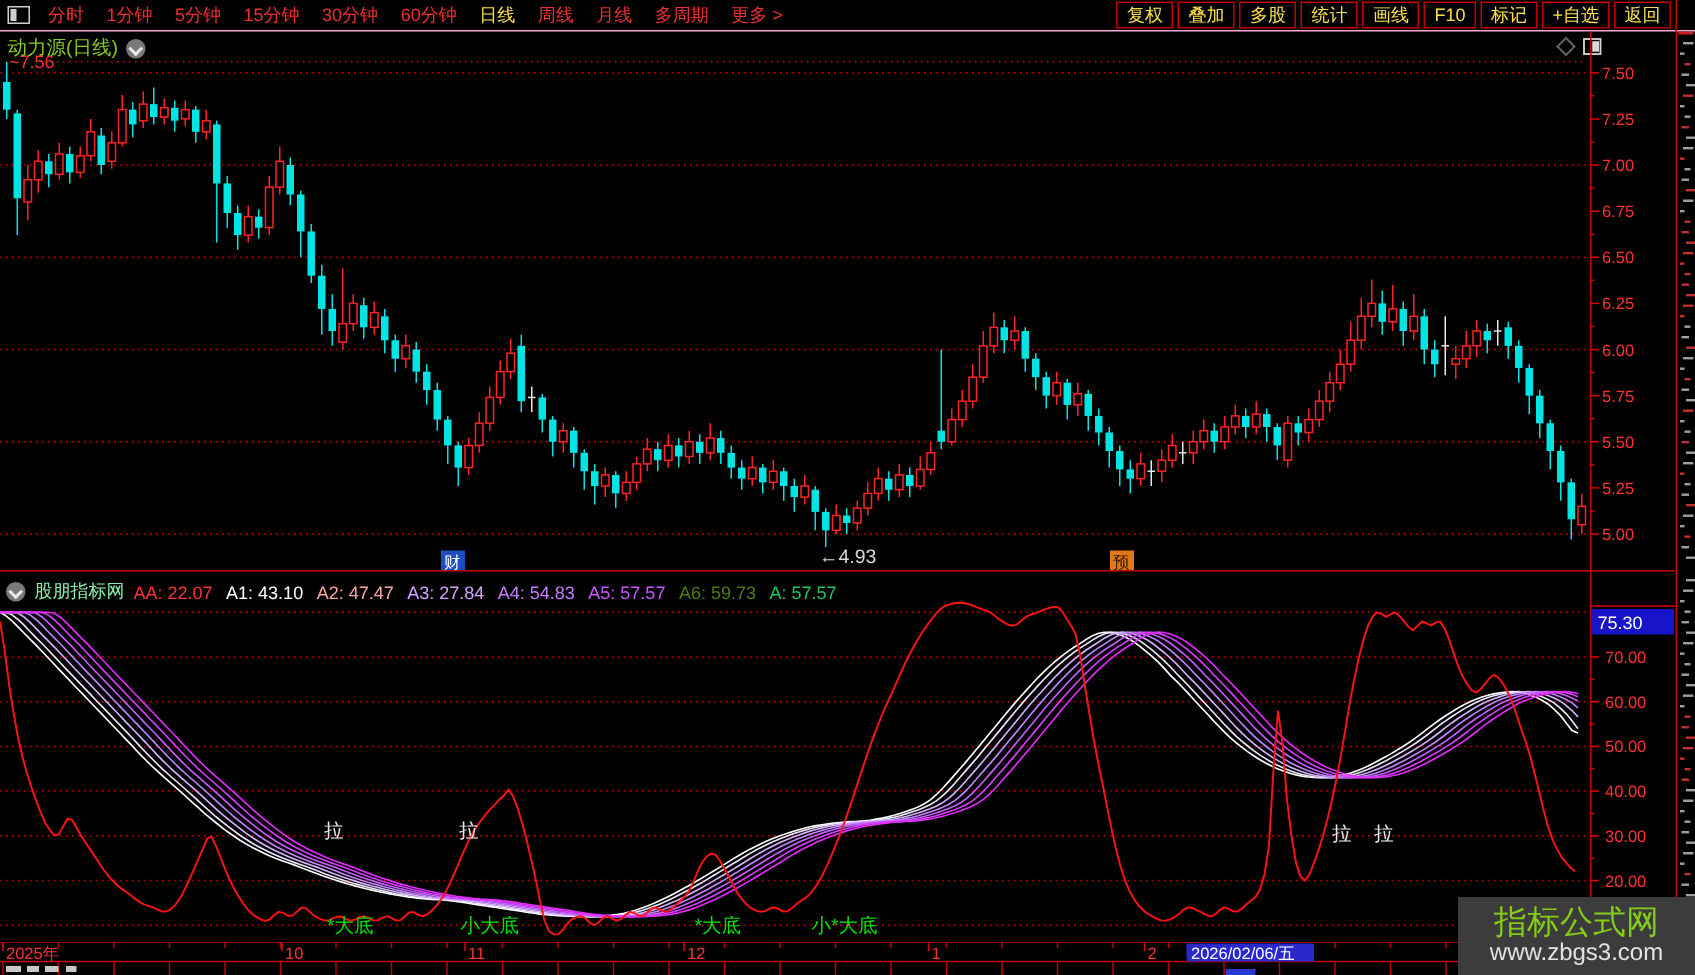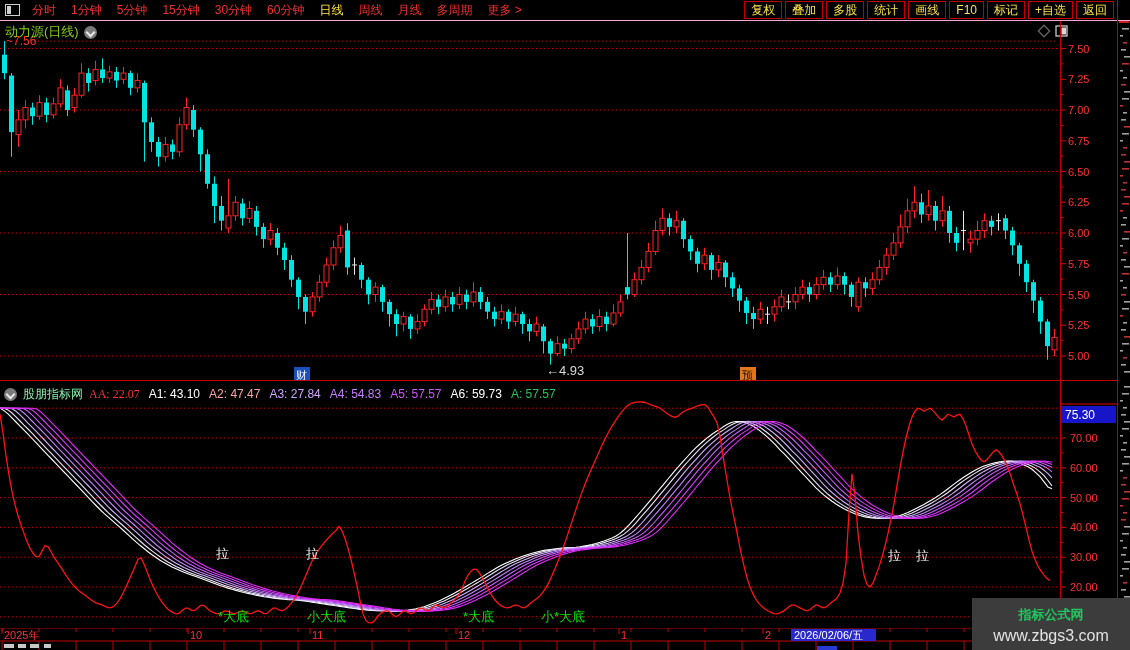--- a/index.html
+++ b/index.html
@@ -22,21 +22,21 @@
   .ind-header{position:absolute;left:4px;top:386px;display:flex;align-items:center;gap:6px;font-size:12px;}
   .ind-name{color:#86efac;}
   .ind-vals{display:flex;gap:9px;white-space:nowrap;}
   .ind-val{font-size:12px;}
   .vline{position:absolute;width:1px;background:#c00000;}
   .hline{position:absolute;height:1px;background:#c00000;}
   svg{position:absolute;left:0;}
   svg text{font-family:"Liberation Sans","DejaVu Sans",sans-serif;}
   .watermark{position:absolute;left:972px;top:598px;width:158px;height:52px;background:#3c3c3c;
              z-index:40;display:flex;flex-direction:column;align-items:center;justify-content:center;}
-  .wm1{color:#22c55e;font-weight:bold;font-size:13px;line-height:22px;}
+  .wm1{color:#84cc16;font-weight:normal;font-size:22px;line-height:22px;}
   .wm2{color:#e2e2e2;font-size:16px;line-height:19px;}
 </style>
 </head>
 <body>
 
 <div id="app">
 
   <div class="topbar">
     <span class="tb-icon"></span>
     <div class="menu" id="left-menu">
@@ -848,27 +848,27 @@
 
   <div class="chart-title">
     <span>动力源(日线)</span>
     <span class="chev-circle"></span>
   </div>
 
   <div class="ind-header">
     <span class="chev-circle"></span>
     <span class="ind-name">股朋指标网</span>
     <div class="ind-vals" id="ind-vals">
-        <span class="ind-val" style="color: rgb(255, 50, 50); font-family: Liberation Serif, serif;">AA: 22.07</span>
+        <span class="ind-val" style="color: rgb(255, 50, 50);">AA: 22.07</span>
         <span class="ind-val" style="color: rgb(255, 255, 255);">A1: 43.10</span>
         <span class="ind-val" style="color: #fca5a5;">A2: 47.47</span>
         <span class="ind-val" style="color: rgb(208, 164, 255);">A3: 27.84</span>
         <span class="ind-val" style="color: rgb(198, 124, 255);">A4: 54.83</span>
         <span class="ind-val" style="color: rgb(204, 88, 255);">A5: 57.57</span>
-        <span class="ind-val" style="color: #ffffff;">A6: 59.73</span>
+        <span class="ind-val" style="color: #4d7c0f;">A6: 59.73</span>
         <span class="ind-val" style="color: #22c55e; text-align: center;">A: 57.57</span>
       </div>
   </div>
 
   <svg id="ind-svg" style="top:381px" width="1130" height="247" viewBox="0 381 1130 247">
       <line x1="0" y1="408.20000000000005" x2="1058" y2="408.20000000000005" stroke="#cc0000" stroke-width="1" stroke-dasharray="1,3"></line>
       <line x1="0" y1="438" x2="1058" y2="438" stroke="#cc0000" stroke-width="1" stroke-dasharray="1,3"></line>
       <line x1="0" y1="467.8" x2="1058" y2="467.8" stroke="#cc0000" stroke-width="1" stroke-dasharray="1,3"></line>
       <line x1="0" y1="497.6" x2="1058" y2="497.6" stroke="#cc0000" stroke-width="1" stroke-dasharray="1,3"></line>
       <line x1="0" y1="527.4" x2="1058" y2="527.4" stroke="#cc0000" stroke-width="1" stroke-dasharray="1,3"></line>

